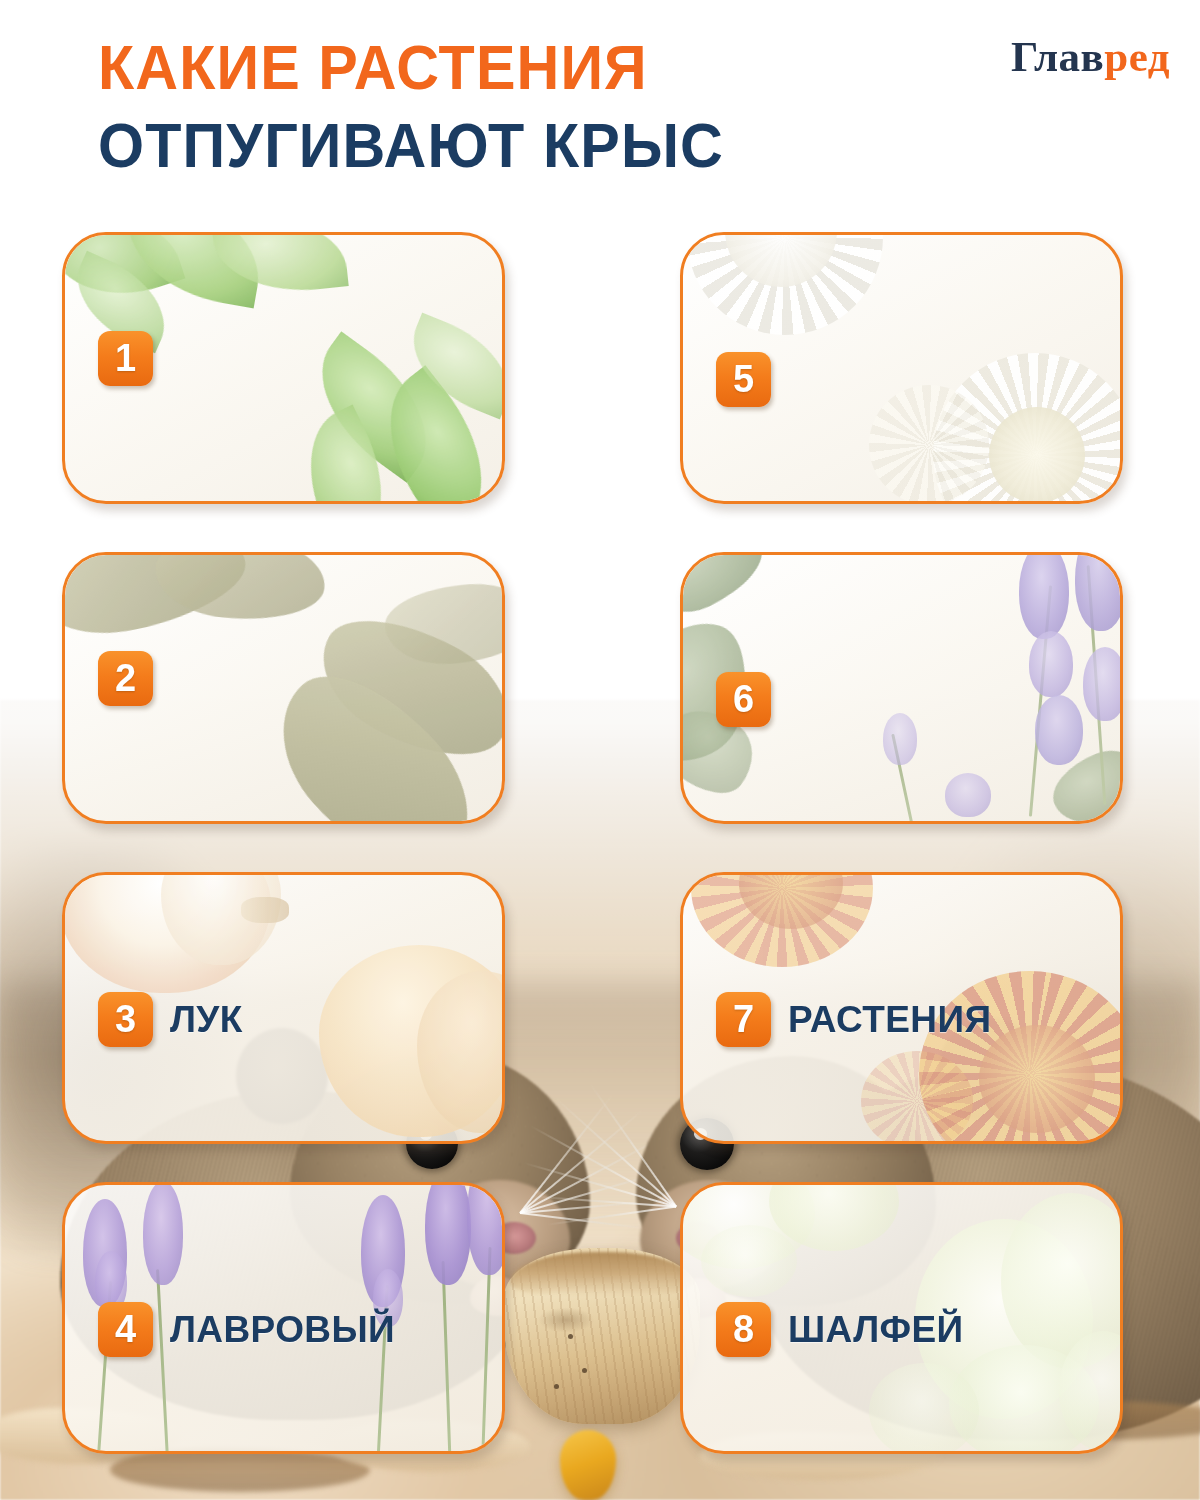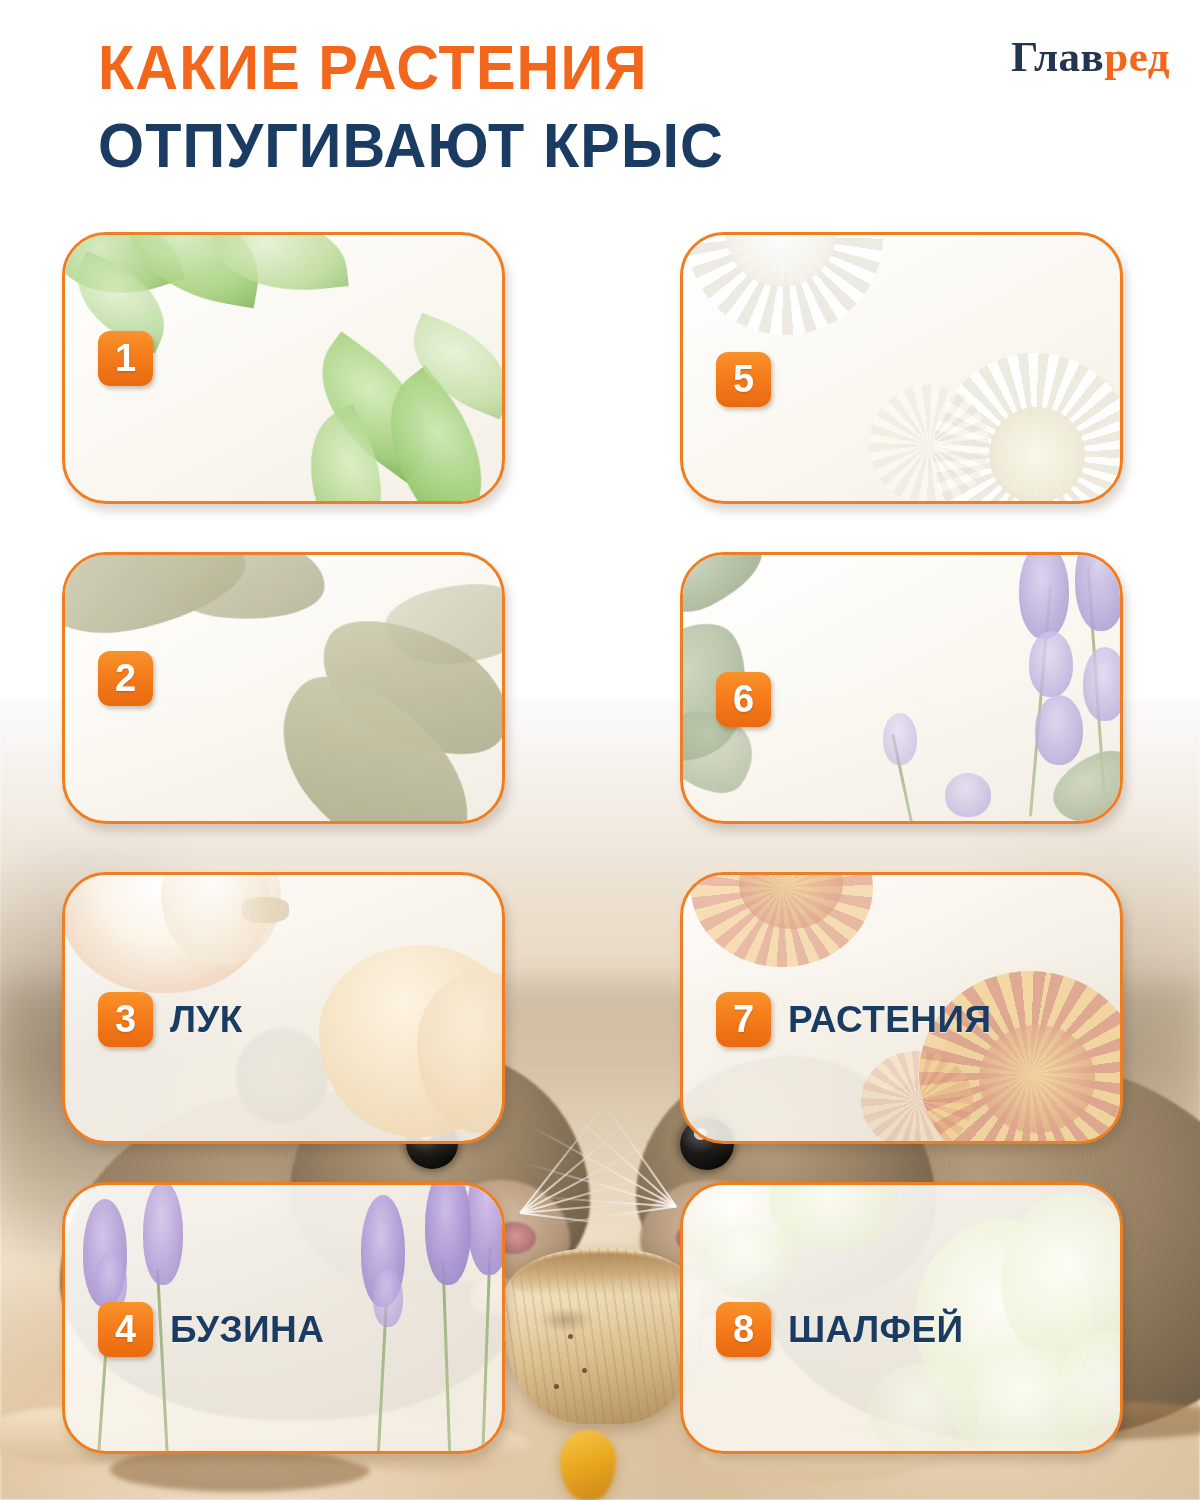--- a/index.html
+++ b/index.html
@@ -441,21 +441,21 @@
           <div class="lav-bud" style="left:308px; top:84px; width:30px; height:58px; background:radial-gradient(ellipse at 45% 35%, #d9c9ee 0%, #b8a4dc 60%, #9d8bc9 100%); opacity:.7;"></div>
 
           <div class="lav-stem" style="left:380px; top:76px; height:200px; transform:rotate(-2deg);"></div>
           <div class="lav-bud" style="left:360px; top:-18px; width:46px; height:118px; background:radial-gradient(ellipse at 45% 35%, #c9b6e6 0%, #a68fd2 56%, #8d7abe 100%); opacity:.9;"></div>
 
           <div class="lav-stem" style="left:420px; top:62px; height:204px; transform:rotate(2deg);"></div>
           <div class="lav-bud" style="left:402px; top:-30px; width:44px; height:120px; background:radial-gradient(ellipse at 45% 35%, #cdb9e8 0%, #aa93d4 56%, #9180c0 100%); opacity:.86;"></div>
         </div>
         <div class="card-row one-line">
           <div class="badge">4</div>
-          <div class="label">БУЗИНА</div>
+          <div class="label">ЛАВРОВЫЙ</div>
         </div>
       </div>
     </div>
 
     <div class="card" style="left:680px; top:232px;">
       <div class="card-inner">
         <div class="art">
           <div class="mum" style="left:4px; top:-96px; width:196px; height:196px;
                background:
                  repeating-conic-gradient(from 0deg at 50% 50%, rgba(255,255,255,0.95) 0deg 7deg, rgba(232,230,222,0.85) 7deg 14deg);

